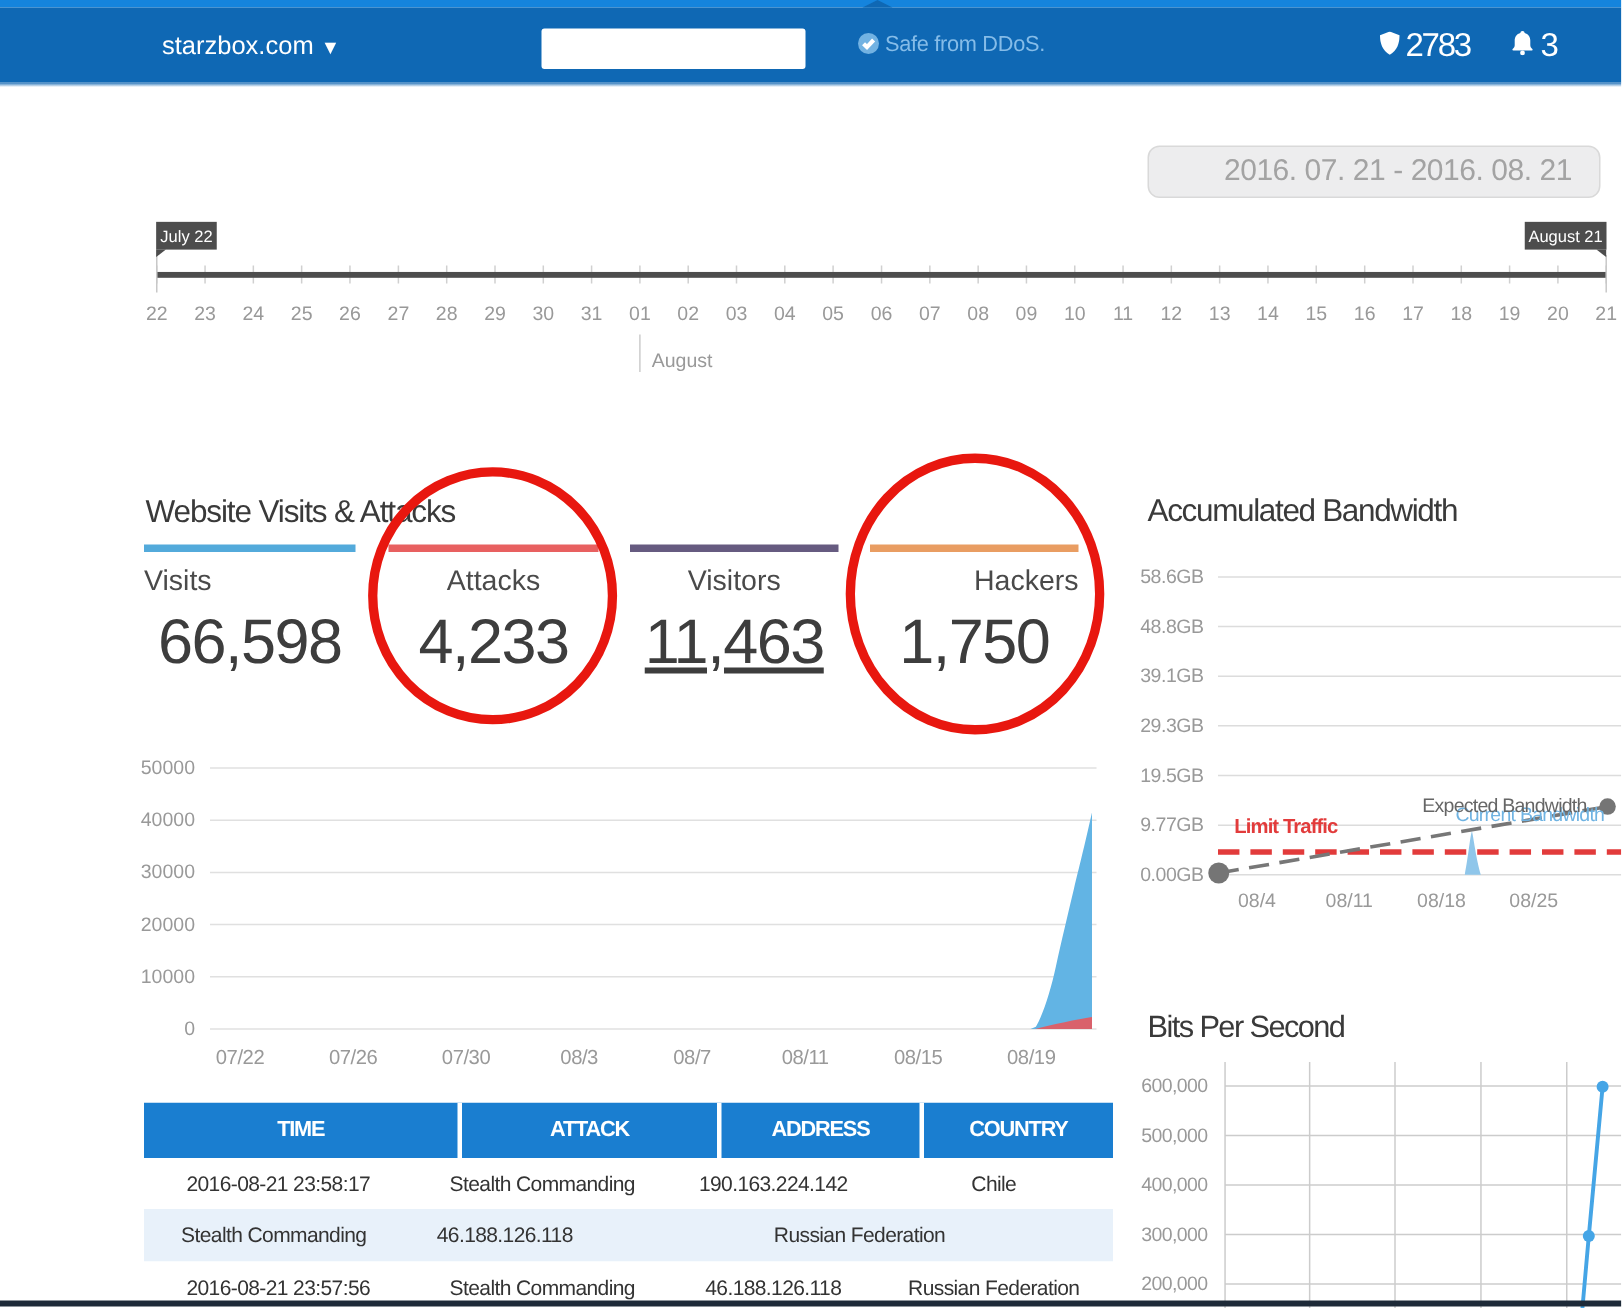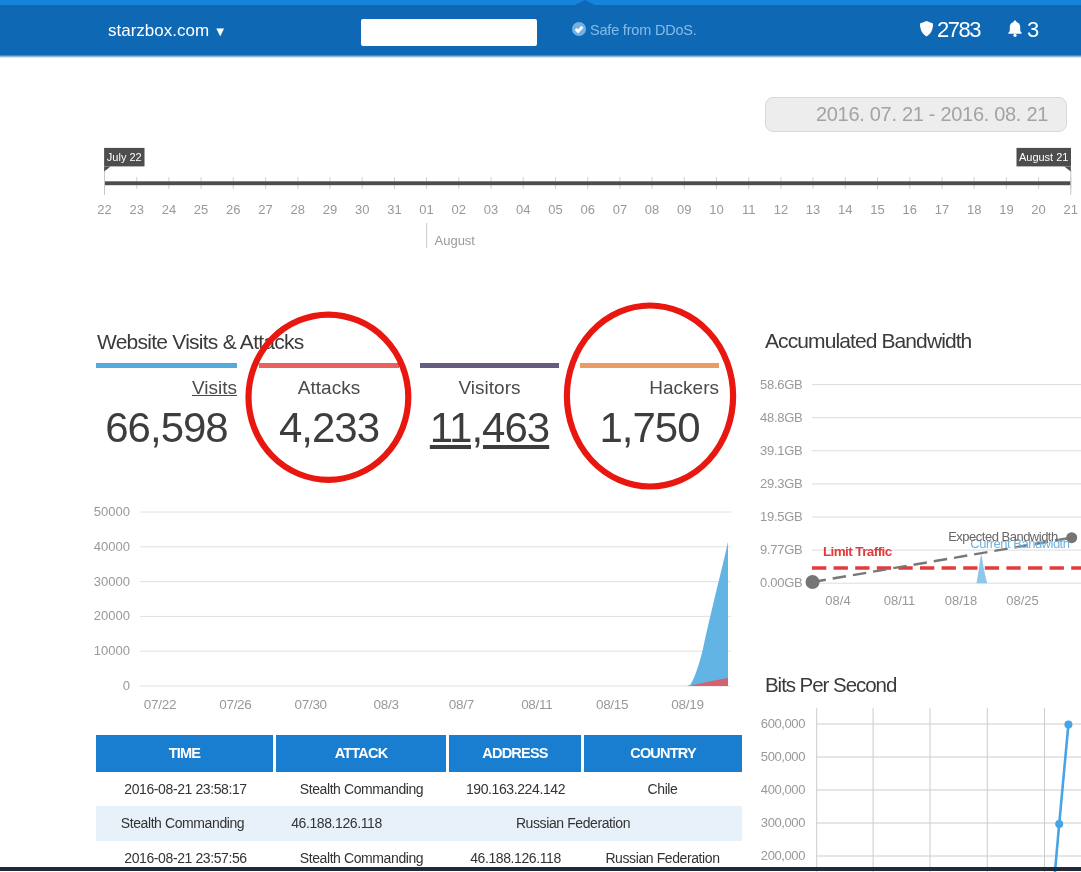--- a/index.html
+++ b/index.html
@@ -112,21 +112,21 @@
     <text x="344.5" y="104.5" font-size="13" fill="#999">August</text>
   </svg>
 
   <div class="abs" style="left:97px;top:330px;font-size:21px;letter-spacing:-0.75px;color:#3a3a3a;">Website Visits &amp; Attacks</div>
 
   <div class="abs" style="left:96px;top:363px;width:141px;height:5px;background:#53aadb;"></div>
   <div class="abs" style="left:259px;top:363px;width:140px;height:5px;background:#e86060;"></div>
   <div class="abs" style="left:420px;top:363px;width:139px;height:5px;background:#665b80;"></div>
   <div class="abs" style="left:580px;top:363px;width:139px;height:5px;background:#e99d62;"></div>
 
-  <div class="abs" style="left:96px;top:376.5px;width:141px;text-align:right;font-size:19px;color:#4a4a4a;text-decoration:underline;">Visits</div>
+  <div class="abs" style="left:96px;top:376.5px;width:141px;text-align:left;font-size:19px;color:#4a4a4a;">Visits</div>
   <div class="abs" style="left:259px;top:376.5px;width:140px;text-align:center;font-size:19px;color:#4a4a4a;">Attacks</div>
   <div class="abs" style="left:420px;top:376.5px;width:139px;text-align:center;font-size:19px;color:#4a4a4a;">Visitors</div>
   <div class="abs" style="left:580px;top:376.5px;width:139px;text-align:right;font-size:19px;color:#4a4a4a;">Hackers</div>
 
   <div class="abs num" style="left:96px;top:404px;width:141px;text-align:center;font-size:42px;letter-spacing:-1px;color:#3d3d3d;">66,598</div>
   <div class="abs num" style="left:259px;top:404px;width:140px;text-align:center;font-size:42px;letter-spacing:-1px;color:#3d3d3d;">4,233</div>
   <div class="abs num" style="left:420px;top:404px;width:139px;text-align:center;font-size:42px;letter-spacing:-1px;color:#3d3d3d;text-decoration:underline;">11,463</div>
   <div class="abs num" style="left:580px;top:404px;width:139px;text-align:center;font-size:42px;letter-spacing:-1px;color:#3d3d3d;">1,750</div>
 
   <svg class="abs" style="left:230px;top:290px;" width="530" height="220" viewBox="0 0 530 220">
@@ -160,21 +160,21 @@
       <text x="296.1" y="209">08/3</text>
       <text x="371.4" y="209">08/7</text>
       <text x="446.8" y="209">08/11</text>
       <text x="522.1" y="209">08/15</text>
       <text x="597.5" y="209">08/19</text>
     </g>
   </svg>
 
   <div class="abs" style="left:96px;top:735px;width:646px;height:137px;font-size:14px;letter-spacing:-0.4px;overflow:hidden;">
     <div style="display:flex;height:37px;background:#1a7ed0;color:#fff;font-weight:bold;font-size:14.5px;letter-spacing:-0.8px;text-align:center;line-height:37px;">
-      <div style="width:180px;border-right:3px solid #fff;">TIME</div>
+      <div style="width:212px;border-right:3px solid #fff;">TIME</div>
       <div style="width:173px;border-right:3px solid #fff;">ATTACK</div>
       <div style="width:135px;border-right:3px solid #fff;">ADDRESS</div>
       <div style="flex:1;">COUNTRY</div>
     </div>
     <div style="display:flex;height:34.3px;background:#fff;color:#333;text-align:center;line-height:34.3px;">
       <div style="width:179px;">2016-08-21 23:58:17</div>
       <div style="width:173px;">Stealth Commanding</div>
       <div style="width:135px;">190.163.224.142</div>
       <div style="flex:1;">Chile</div>
     </div>

